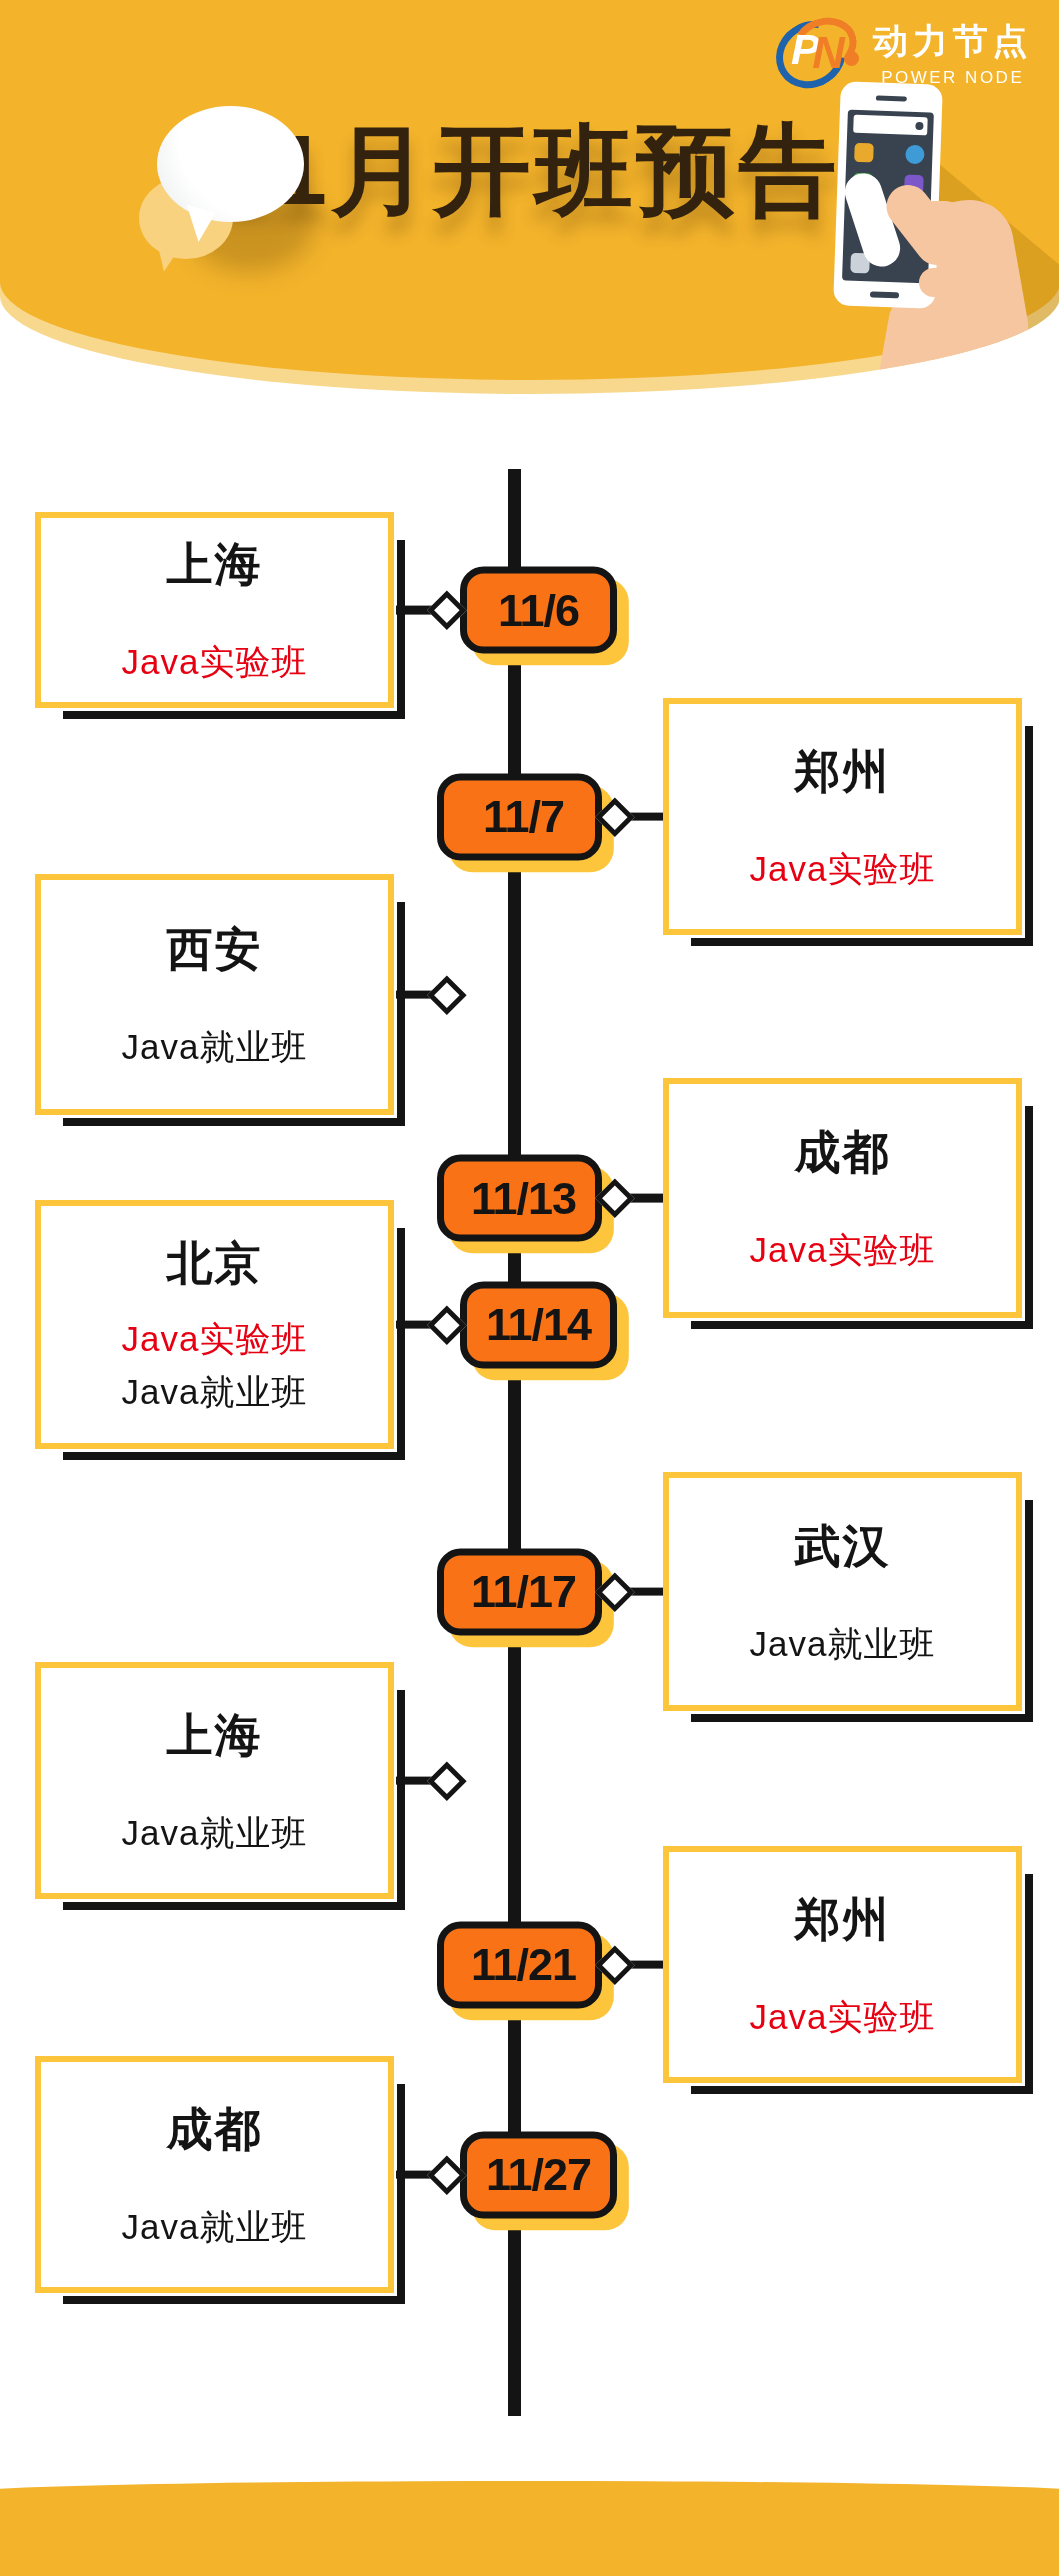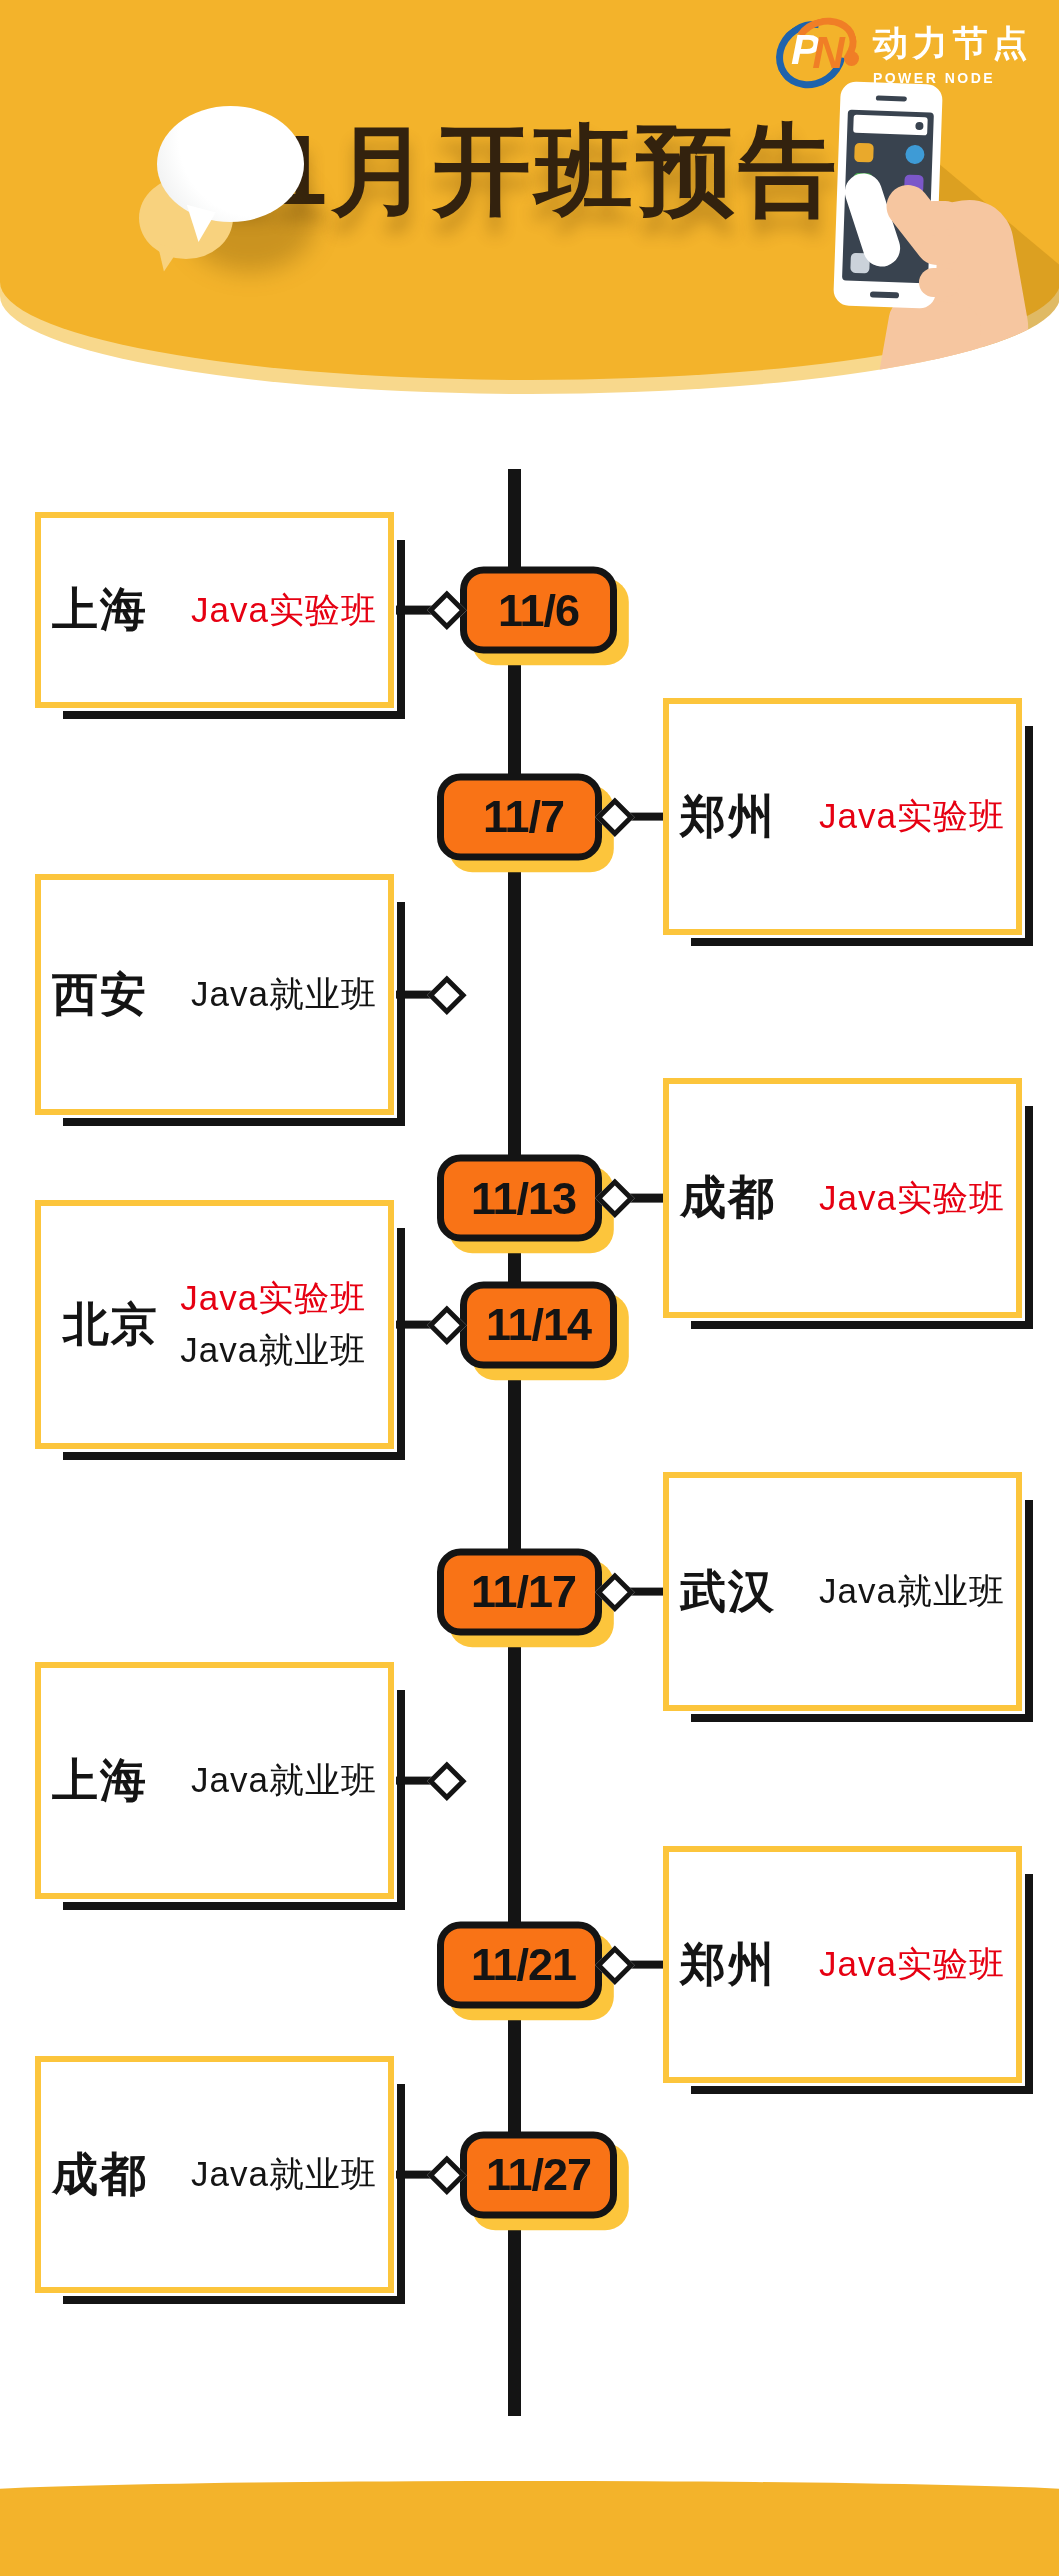--- a/index.html
+++ b/index.html
@@ -21,21 +21,21 @@
   .logo{position:absolute;right:27.5px;top:15.7px;display:flex;align-items:center;gap:13.7px;z-index:8;}
   .logo-mark{position:relative;width:84px;height:75px;}
   .ring-b{position:absolute;inset:5.9px 11.8px 3.9px 0;border:7.9px solid var(--logo-blue);border-radius:50%;
     border-right-color:transparent;transform:rotate(-35deg);}
   .ring-o{position:absolute;inset:2px 2px 19.6px 17.7px;border:7.9px solid var(--logo-orange);border-radius:50%;
     border-left-color:transparent;border-bottom-color:transparent;transform:rotate(-15deg);}
   .lp{position:absolute;left:15.7px;top:9.8px;font-style:italic;font-weight:900;font-size:43px;color:#fff;}
   .ln{position:absolute;left:37px;top:11.8px;font-style:italic;font-weight:900;font-size:45px;color:var(--logo-orange);}
   .plug{position:absolute;right:0px;top:35px;width:15.7px;height:15.7px;border-radius:50%;background:var(--logo-orange);}
   .logo-cn{font-size:35px;font-weight:800;letter-spacing:4.9px;color:#fff;}
-  .logo-en{font-size:14px;font-weight:700;letter-spacing:2.5px;color:#fff;margin-top:2.9px;}
+  .logo-en{font-size:17px;font-weight:400;letter-spacing:2.5px;color:#fff;margin-top:2.9px;text-align:center;}
 
   
   .bubble-icon{position:absolute;left:137px;top:98px;width:206px;height:211px;z-index:5;}
   .bubble-icon span{position:absolute;display:block;}
   .b-shadow{left:47px;top:71px;width:132px;height:103px;border-radius:50%;
     background:rgba(80,50,0,.25);filter:blur(11.8px);}
   .b-back{left:2px;top:79px;width:94px;height:82px;border-radius:50%;background:#F8D27E;}
   .b-back::after{content:"";position:absolute;bottom:-11.8px;left:13.7px;width:0;height:0;
     border-left:15.7px solid transparent;border-right:7.9px solid transparent;
     border-top:25.5px solid #F8D27E;transform:rotate(18deg);}
@@ -77,21 +77,21 @@
   .thumb{left:106px;top:126px;width:43px;height:90px;border-radius:21.6px;background:var(--skin);
     transform:rotate(-38deg);z-index:6;}
   .fgr{width:41px;height:29px;border-radius:14.7px;background:var(--skin);z-index:6;}
   .f1{left:124px;top:147px;}.f2{left:126px;top:181px;}.f3{left:124px;top:214px;}
 
   
   .timeline{position:absolute;inset:0;}
   .timeline-line{position:absolute;left:508px;top:469px;width:12.8px;height:1947px;background:var(--ink);}
   .entry{position:absolute;left:0;width:100%;z-index:1;}
   .card{position:absolute;z-index:0;width:347px;top:0;bottom:0;background:#fff;
-    border:6.9px solid var(--card-yellow);display:flex;flex-direction:row;
+    border:6.9px solid var(--card-yellow);display:flex;flex-direction:column;
     align-items:center;justify-content:center;gap:43px;}
   .card.multi{gap:21.6px;}
   .entry.left  .card{left:35px;}
   .entry.right .card{left:663px;}
   .card::after{content:"";position:absolute;top:21.6px;left:21.6px;right:-16.7px;bottom:-16.7px;
     border:8.8px solid var(--ink);border-top:none;border-left:none;z-index:-1;}
   .city{font-size:46px;font-weight:900;color:var(--ink);letter-spacing:2px;}
   .courses{display:flex;flex-direction:column;align-items:center;gap:5.9px;}
   .course{font-size:35px;font-weight:400;color:var(--ink);letter-spacing:1px;}
   .course.highlight{color:var(--red);}

